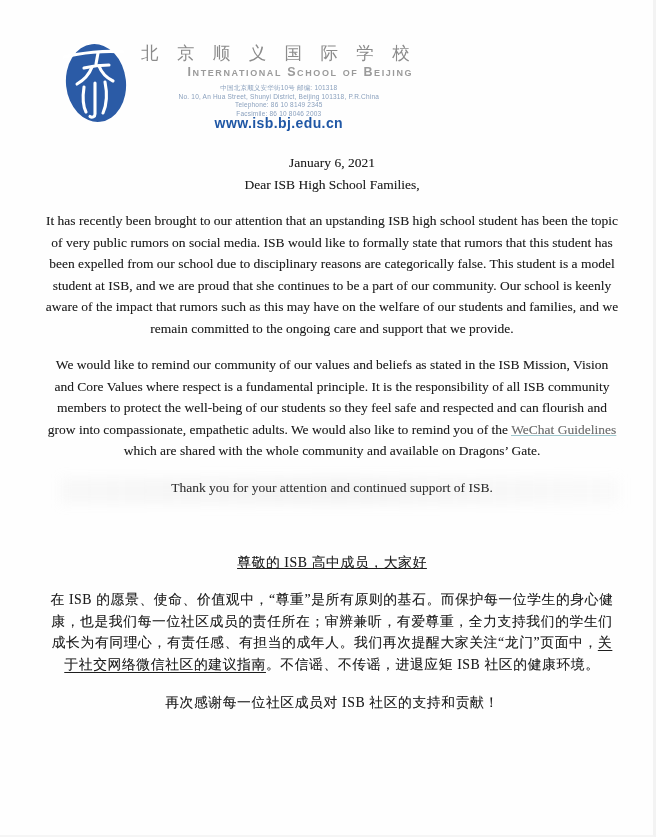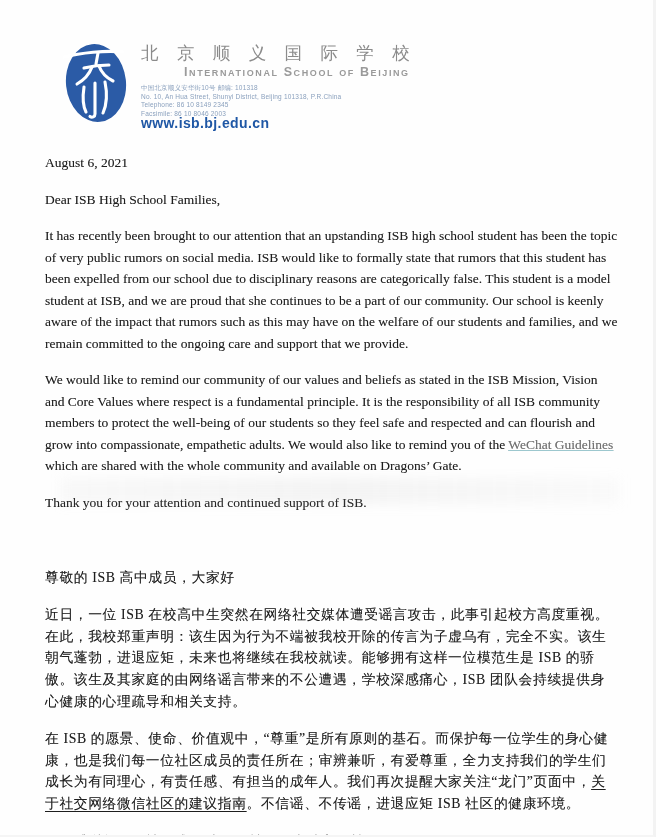--- a/index.html
+++ b/index.html
@@ -9,20 +9,21 @@
     width: 656px;
     height: 837px;
     margin: 0 auto;
     background: #fefefe;
     outline: 1px solid #ececec;
     border-right: 3px solid #f3f3f3;
     border-bottom: 2px solid #f5f5f5;
     overflow: hidden;
     font-family: "Liberation Serif", "DejaVu Serif", serif;
     color: #1e1e1e;
+    text-align: center;
   }
   
   .header { display: flex; align-items: flex-start; padding: 37px 0 0 62px; }
   .logo-wrap { width: 66px; height: 88px; flex: 0 0 auto; }
   .head-text { margin-left: 13px; padding-top: 5px; }
   .school-name-cn {
     font-size: 17.5px; letter-spacing: 7px; color: #8b8b8b;
     font-weight: 500; line-height: 22px; white-space: nowrap;
   }
   .school-name-en {
@@ -30,28 +31,28 @@
     letter-spacing: 1.6px; color: #9a9a9a; line-height: 15px; margin-top: 1px;
     font-family: "Liberation Sans", sans-serif; white-space: nowrap; padding-left: 43px;
   }
   .addr-block { margin-top: 4px; font-family: "Liberation Sans", sans-serif; }
   .addr-line { font-size: 6.5px; line-height: 8.5px; color: #8aa0bd; letter-spacing: 0.2px; }
   .website { font-size: 14px; line-height: 11px; font-weight: bold; color: #1f57a5; letter-spacing: 0.4px; }
   
   .body-col { padding: 0 34px 0 45px; }
   .en-text { font-size: 13.5px; line-height: 21.5px; text-shadow: 0 0 0.5px rgba(30,30,30,0.35); }
   .date { margin-top: 23px; }
-  .salutation { margin-top: 15px; }
+  .salutation { }
   .para { margin-top: 15px; }
   .wechat-link { color: #737373; text-decoration: underline; text-decoration-color: #9cc7ce; cursor: pointer; }
   .cn-text {
     font-size: 13.8px; line-height: 21.8px; letter-spacing: 0.6px;
     text-shadow: 0 0 0.5px rgba(30,30,30,0.4);
   }
-  .cn-salutation { margin-top: 54px; }
+  .cn-salutation { margin-top: 54px; text-decoration: underline; }
   .cn-para { margin-top: 15px; }
   .cn-guideline-link { text-decoration: underline; text-underline-offset: 3px; cursor: pointer; color: inherit; }
   .cn-closing { margin-top: 16px; }
   
   .scan-smudge {
     position: absolute; left: 60px; top: 478px; width: 560px; height: 26px;
     background: linear-gradient(90deg, rgba(200,200,200,0.10), rgba(190,190,190,0.16), rgba(205,205,205,0.08));
     filter: blur(6px); pointer-events: none;
   }
 </style>
@@ -86,32 +87,31 @@
         <div class="addr-line">Facsimile: 86 10 8046 2003</div>
         <div class="website">www.isb.bj.edu.cn</div>
       </div>
     </div>
   </div>
 
   <div class="scan-smudge"></div>
 
   <div class="body-col">
 
-    <p class="en-text date">August 6, 2021</p>
+    <p class="en-text date">January 6, 2021</p>
 
     <p class="en-text salutation">Dear ISB High School Families,</p>
 
     <p class="en-text para">It has recently been brought to our attention that an upstanding ISB high school student has been the topic of very public rumors on social media.  ISB would like to formally state that rumors that this student has been expelled from our school due to disciplinary reasons are categorically false.  This student is a model student at ISB, and we are proud that she continues to be a part of our community. Our school is keenly aware of the impact that rumors such as this may have on the welfare of our students and families, and we remain committed to the ongoing care and support that we provide.</p>
 
     <p class="en-text para"><span>We would like to remind our community of our values and beliefs as stated in the ISB Mission, Vision and Core Values where respect is a fundamental principle. It is the responsibility of all ISB community members to protect the well-being of our students so they feel safe and respected and can flourish and grow into compassionate, empathetic adults. We would also like to remind you of the </span><span class="wechat-link">WeChat Guidelines</span><span> which are shared with the whole community and available on Dragons’ Gate.</span></p>
 
     <p class="en-text para">Thank you for your attention and continued support of ISB.</p>
 
     <p class="cn-text cn-salutation">尊敬的 ISB 高中成员，大家好</p>
 
-    <p class="cn-text cn-para">近日，一位 ISB 在校高中生突然在网络社交媒体遭受谣言攻击，此事引起校方高度重视。在此，我校郑重声明：该生因为行为不端被我校开除的传言为子虚乌有，完全不实。该生朝气蓬勃，进退应矩，未来也将继续在我校就读。能够拥有这样一位模范生是 ISB 的骄傲。该生及其家庭的由网络谣言带来的不公遭遇，学校深感痛心，ISB 团队会持续提供身心健康的心理疏导和相关支持。</p>
 
     <p class="cn-text cn-para"><span>在 ISB 的愿景、使命、价值观中，“尊重”是所有原则的基石。而保护每一位学生的身心健康，也是我们每一位社区成员的责任所在；审辨兼听，有爱尊重，全力支持我们的学生们成长为有同理心，有责任感、有担当的成年人。我们再次提醒大家关注“龙门”页面中，</span><span class="cn-guideline-link">关于社交网络微信社区的建议指南</span><span>。不信谣、不传谣，进退应矩 ISB 社区的健康环境。</span></p>
 
     <p class="cn-text cn-closing">再次感谢每一位社区成员对 ISB 社区的支持和贡献！</p>
 
   </div>
 </div>
 
 </body></html>

